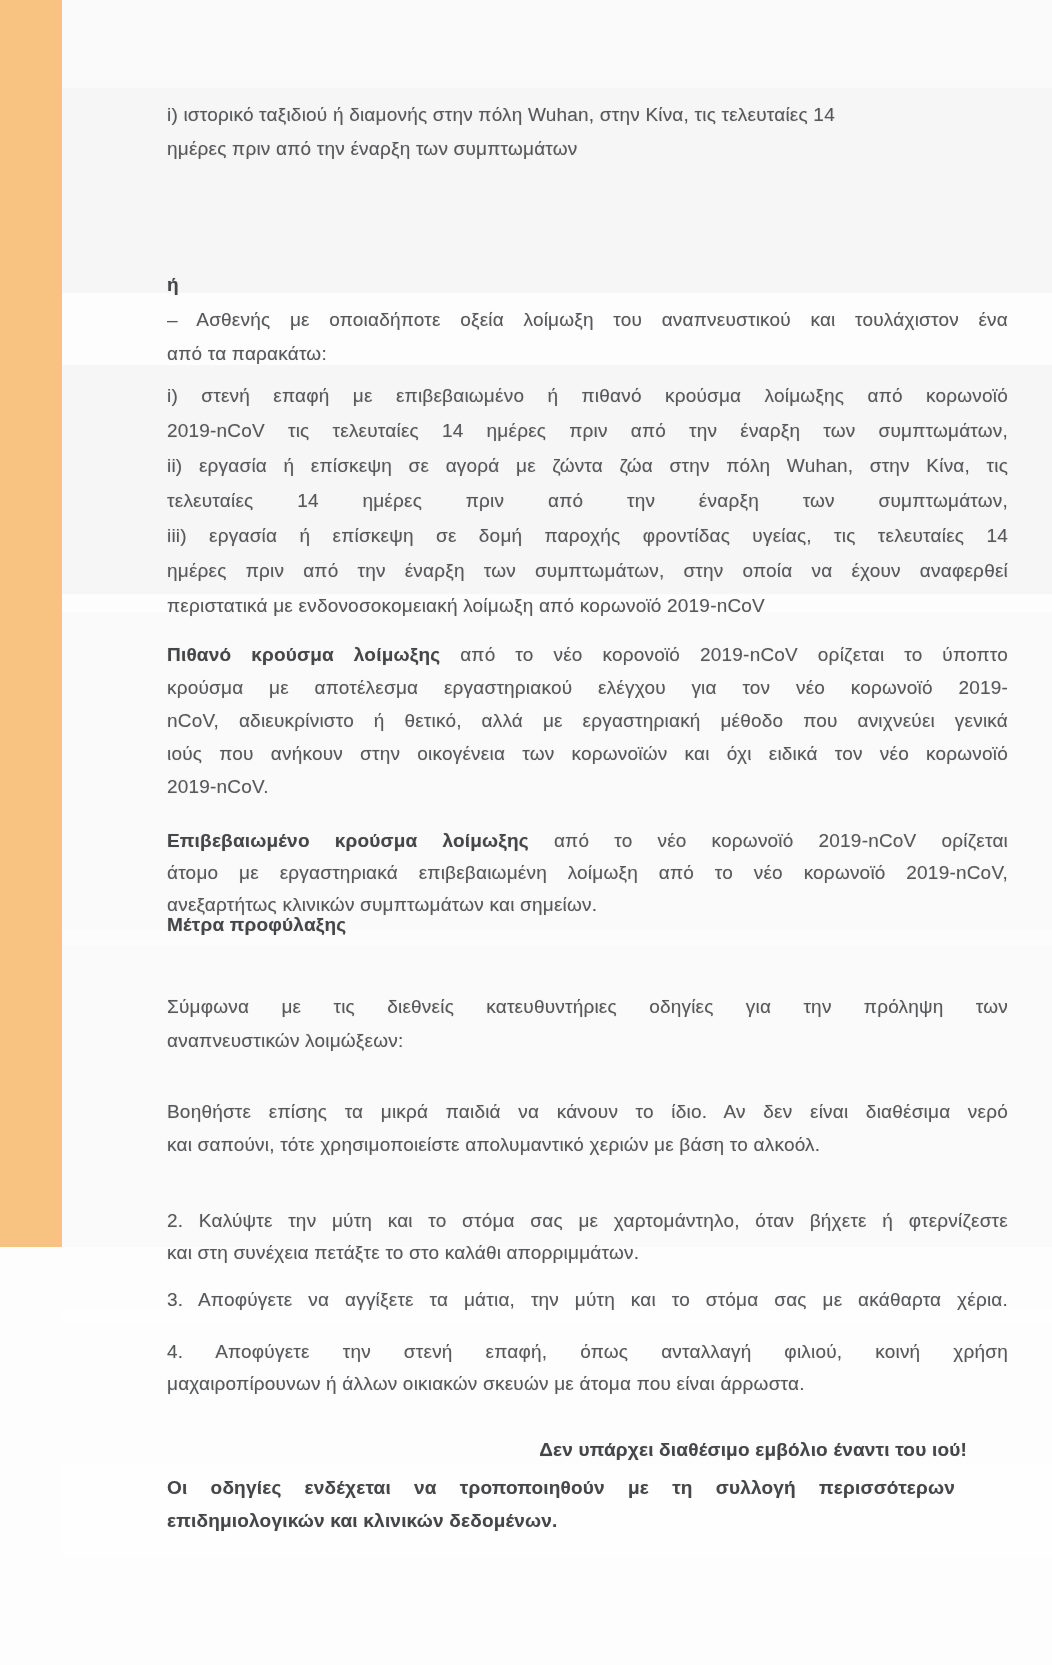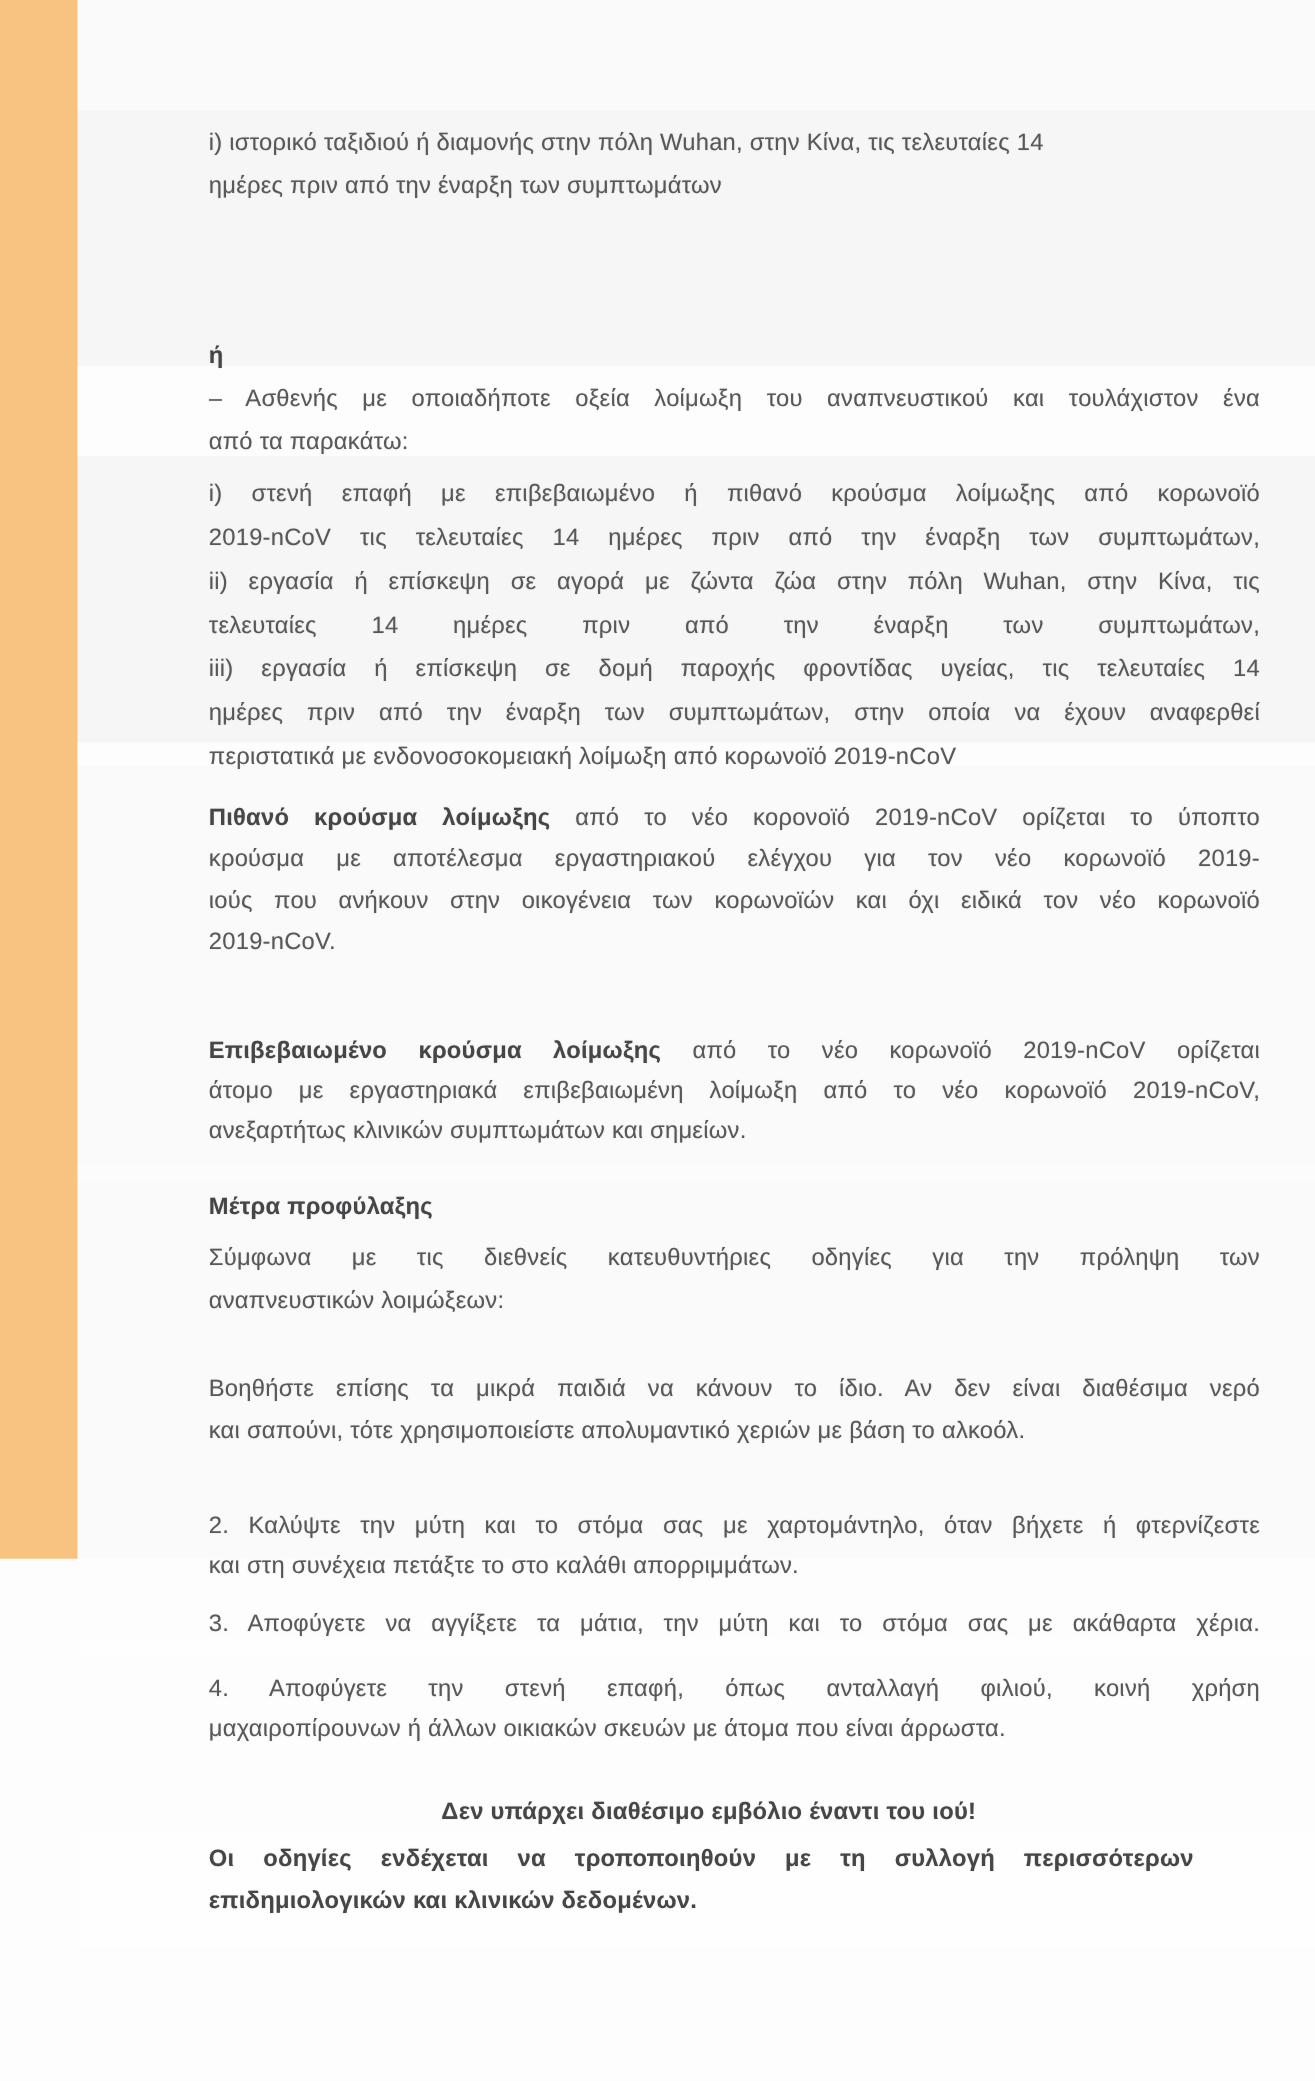--- a/index.html
+++ b/index.html
@@ -32,21 +32,21 @@
     text-shadow:0 0 1px rgba(95,95,100,.35);
   }
   .line{
     line-height:var(--lh,34px);
     height:var(--lh,34px);
     overflow:hidden;
     text-align:left;
     white-space:normal;
   }
   .line.stretch{text-align:justify;text-align-last:justify;}
-  .line.center{text-align:center;}
+  .line.center{text-align:right;}
   .bold, .bold-all .line{font-weight:700;color:var(--textb,#454648);}
 </style>
 </head>
 <body>
 
 <div class="page">
   <div class="stripe left"></div>
   <div class="stripe right"></div>
   <div class="shade s1"></div>
   <div class="shade s2"></div>
@@ -79,33 +79,34 @@
     <div class="line stretch">iii) εργασία ή επίσκεψη σε δομή παροχής φροντίδας υγείας, τις τελευταίες 14</div>
     <div class="line stretch">ημέρες πριν από την έναρξη των συμπτωμάτων, στην οποία να έχουν αναφερθεί</div>
     <div class="line">περιστατικά με ενδονοσοκομειακή λοίμωξη από κορωνοϊό 2019-nCoV</div>
   </section>
 
   <section class="block" style="top:638px;--lh:33px">
     <div class="line stretch">
       <span class="bold">Πιθανό κρούσμα λοίμωξης</span><span> από το νέο κορονοϊό 2019-nCoV ορίζεται το ύποπτο</span>
     </div>
     <div class="line stretch">κρούσμα με αποτέλεσμα εργαστηριακού ελέγχου για τον νέο κορωνοϊό 2019-</div>
+    <div class="line stretch">nCoV, αδιευκρίνιστο ή θετικό, αλλά με εργαστηριακή μέθοδο που ανιχνεύει γενικά</div>
     <div class="line stretch">ιούς που ανήκουν στην οικογένεια των κορωνοϊών και όχι ειδικά τον νέο κορωνοϊό</div>
     <div class="line">2019-nCoV.</div>
   </section>
 
   <section class="block" style="top:825px;--lh:32px">
     <div class="line stretch">
       <span class="bold">Επιβεβαιωμένο κρούσμα λοίμωξης</span><span> από το νέο κορωνοϊό 2019-nCoV ορίζεται</span>
     </div>
     <div class="line stretch">άτομο με εργαστηριακά επιβεβαιωμένη λοίμωξη από το νέο κορωνοϊό 2019-nCoV,</div>
     <div class="line">ανεξαρτήτως κλινικών συμπτωμάτων και σημείων.</div>
   </section>
 
-  <section class="block bold-all" style="top:949px">
+  <section class="block bold-all" style="top:908px">
     <div class="line">Μέτρα προφύλαξης</div>
   </section>
 
   <section class="block" style="top:990px">
     <div class="line stretch">Σύμφωνα με τις διεθνείς κατευθυντήριες οδηγίες για την πρόληψη των</div>
     <div class="line">αναπνευστικών λοιμώξεων:</div>
   </section>
 
   <section class="block" style="top:1095px;--lh:33px">
     <div class="line stretch">Βοηθήστε επίσης τα μικρά παιδιά να κάνουν το ίδιο. Αν δεν είναι διαθέσιμα νερό</div>

